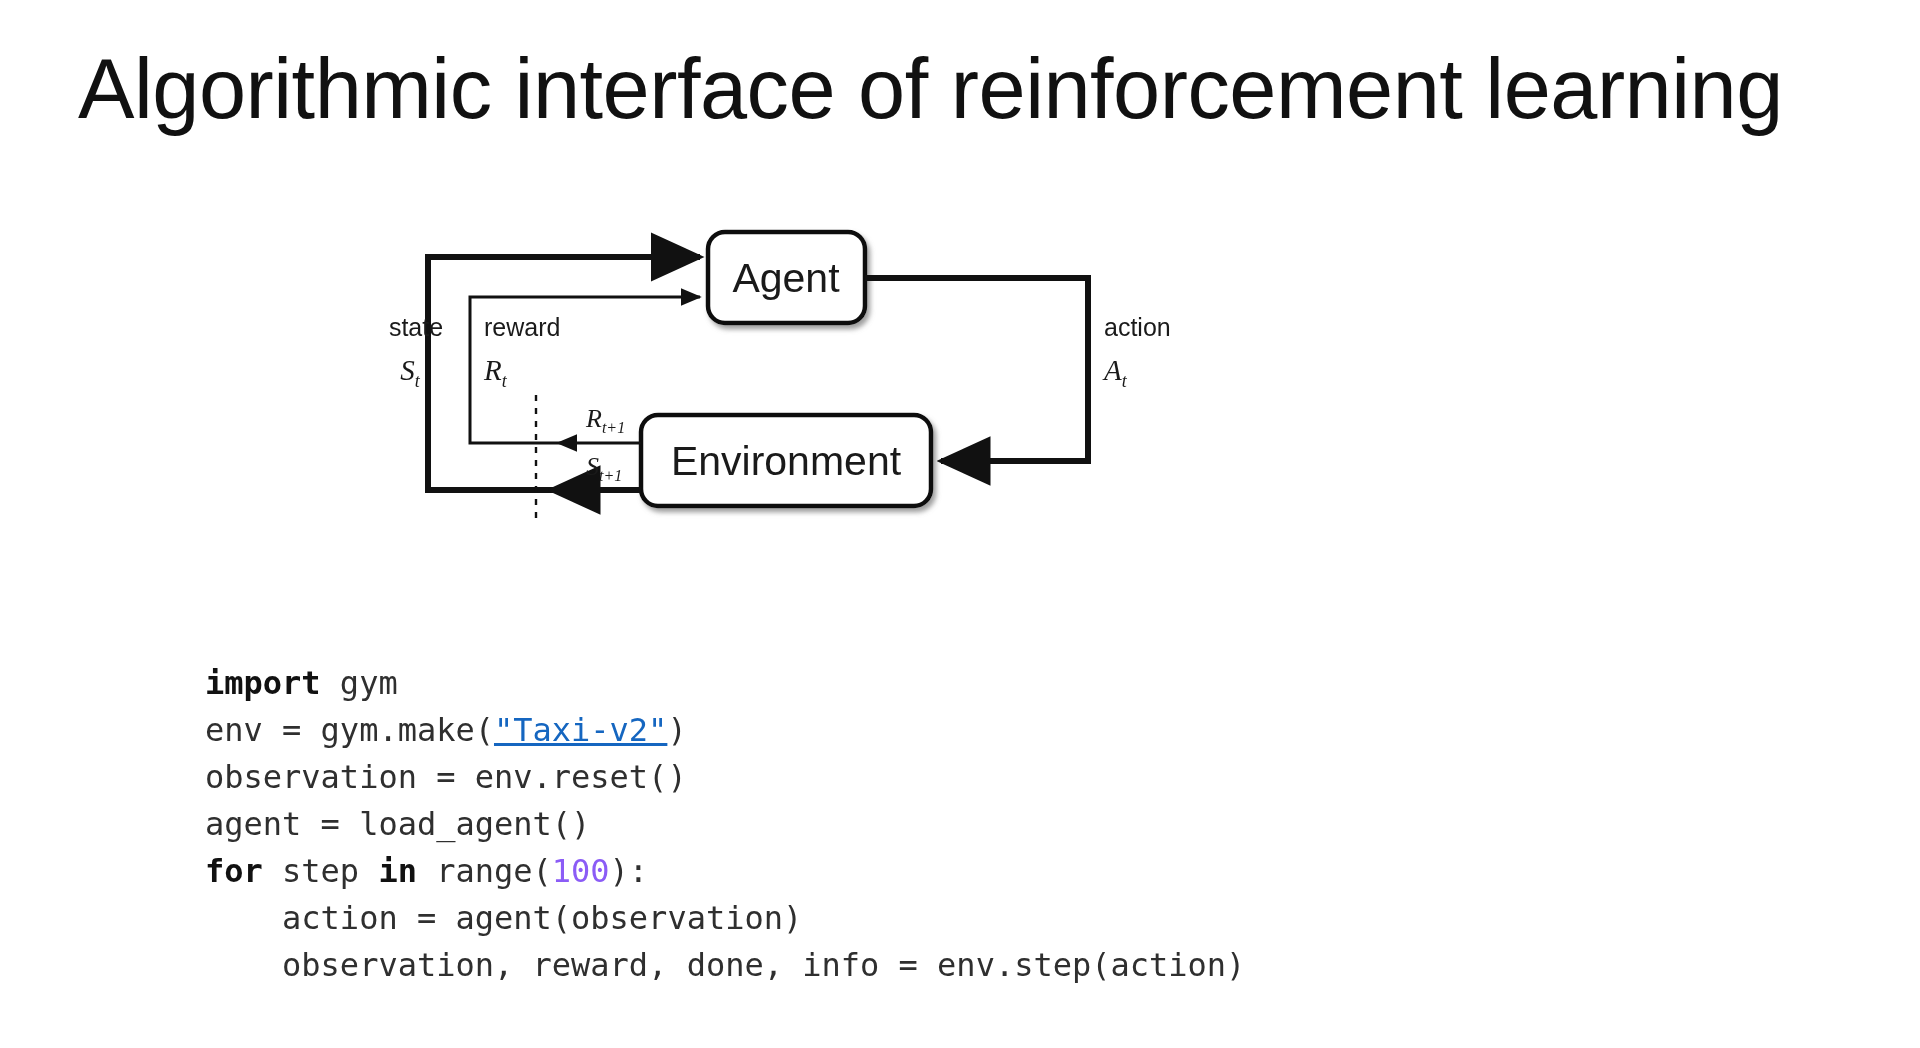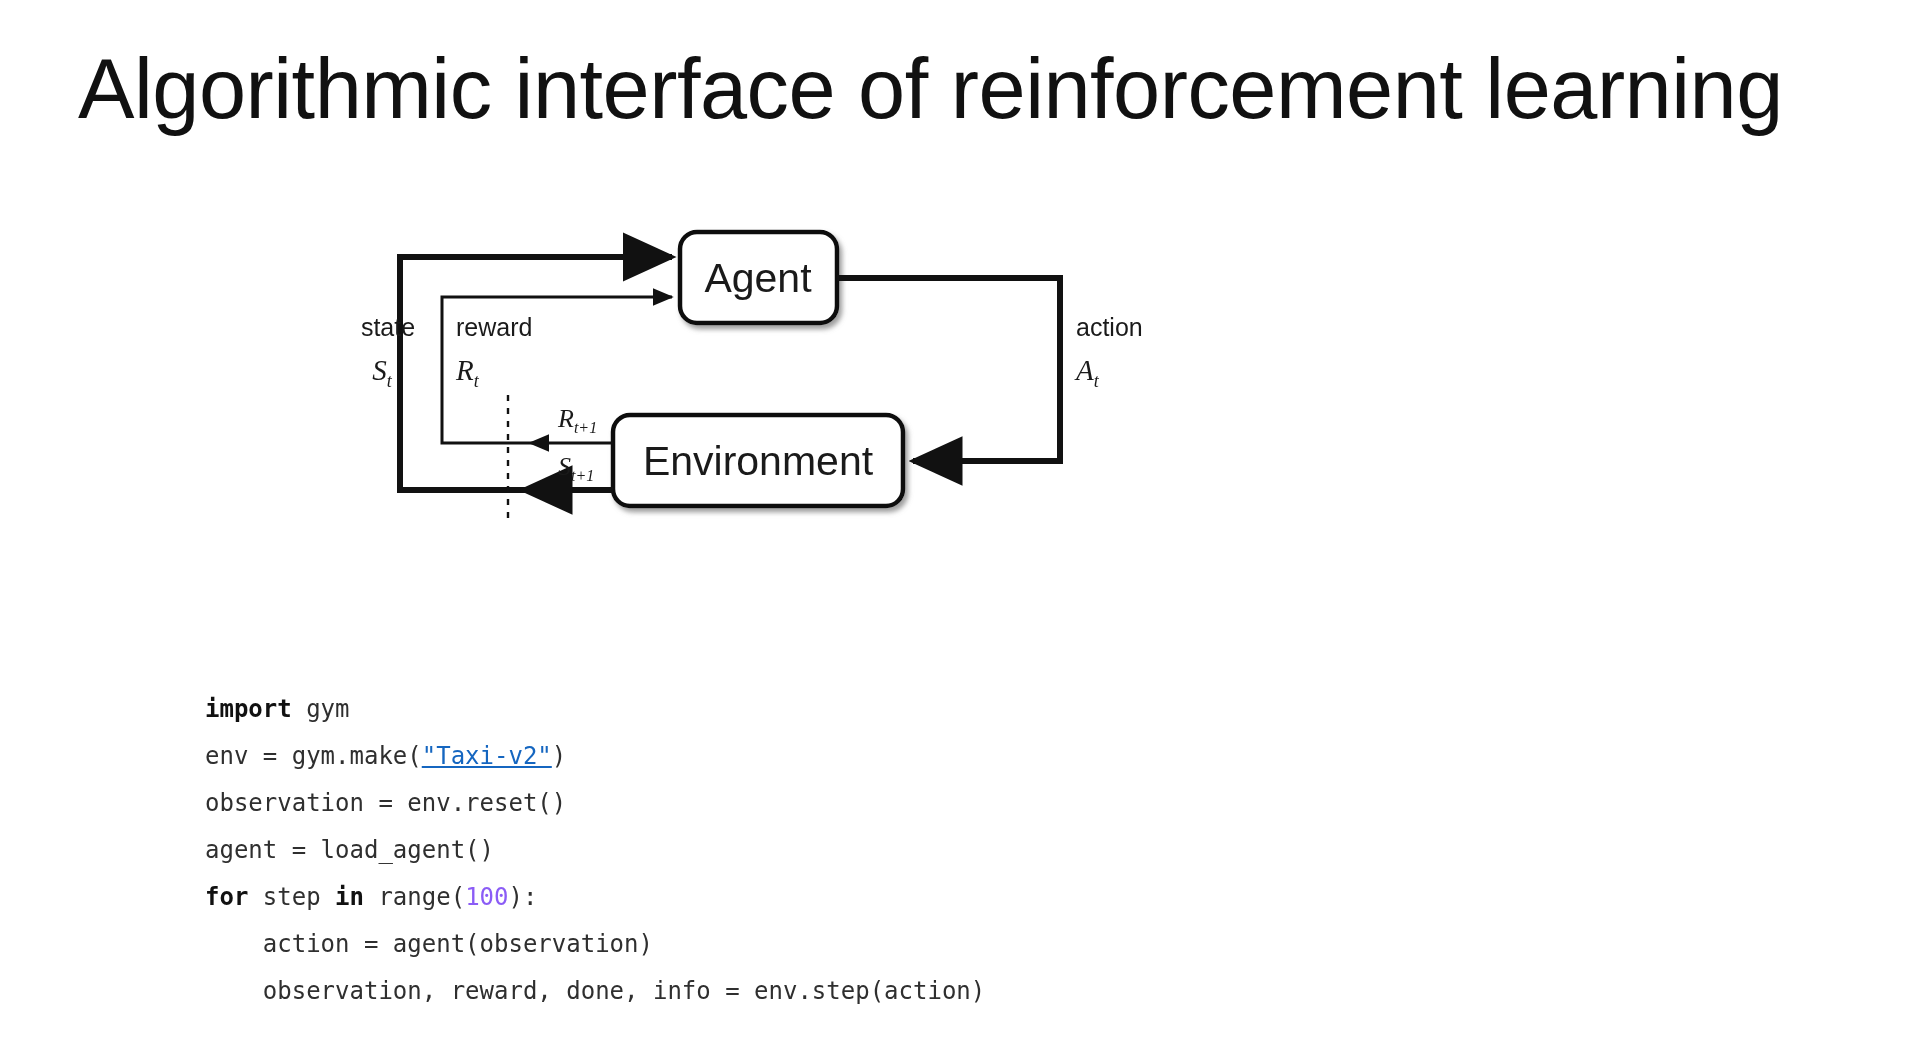--- a/index.html
+++ b/index.html
@@ -29,21 +29,21 @@
     letter-spacing: -0.5px;
     color: #111111;
     white-space: nowrap;
     transform: scaleX(0.985);
     transform-origin: left center;
   }
 
   
   #diagram-wrap {
     position: absolute;
-    left: 360px;
+    left: 388px;
     top: 200px;
     width: 1000px;
     height: 330px;
   }
   #rl-diagram {
     display: block;
     width: 1000px;
     height: 330px;
     overflow: visible;
   }
@@ -79,23 +79,23 @@
     font-family: "Liberation Serif", serif;
     font-style: italic;
     font-size: 16px;
     fill: #1a1a1a;
   }
 
   
   #code-block {
     position: absolute;
     left: 205px;
-    top: 686px;
+    top: 660px;
     font-family: "DejaVu Sans Mono", monospace;
-    font-size: 24px;
+    font-size: 32px;
     line-height: 47px;
     color: #2f2f2f;
     white-space: pre;
     letter-spacing: 0px;
   }
   #code-block .kw {
     font-weight: bold;
     color: #111111;
   }
   #code-block .num {

